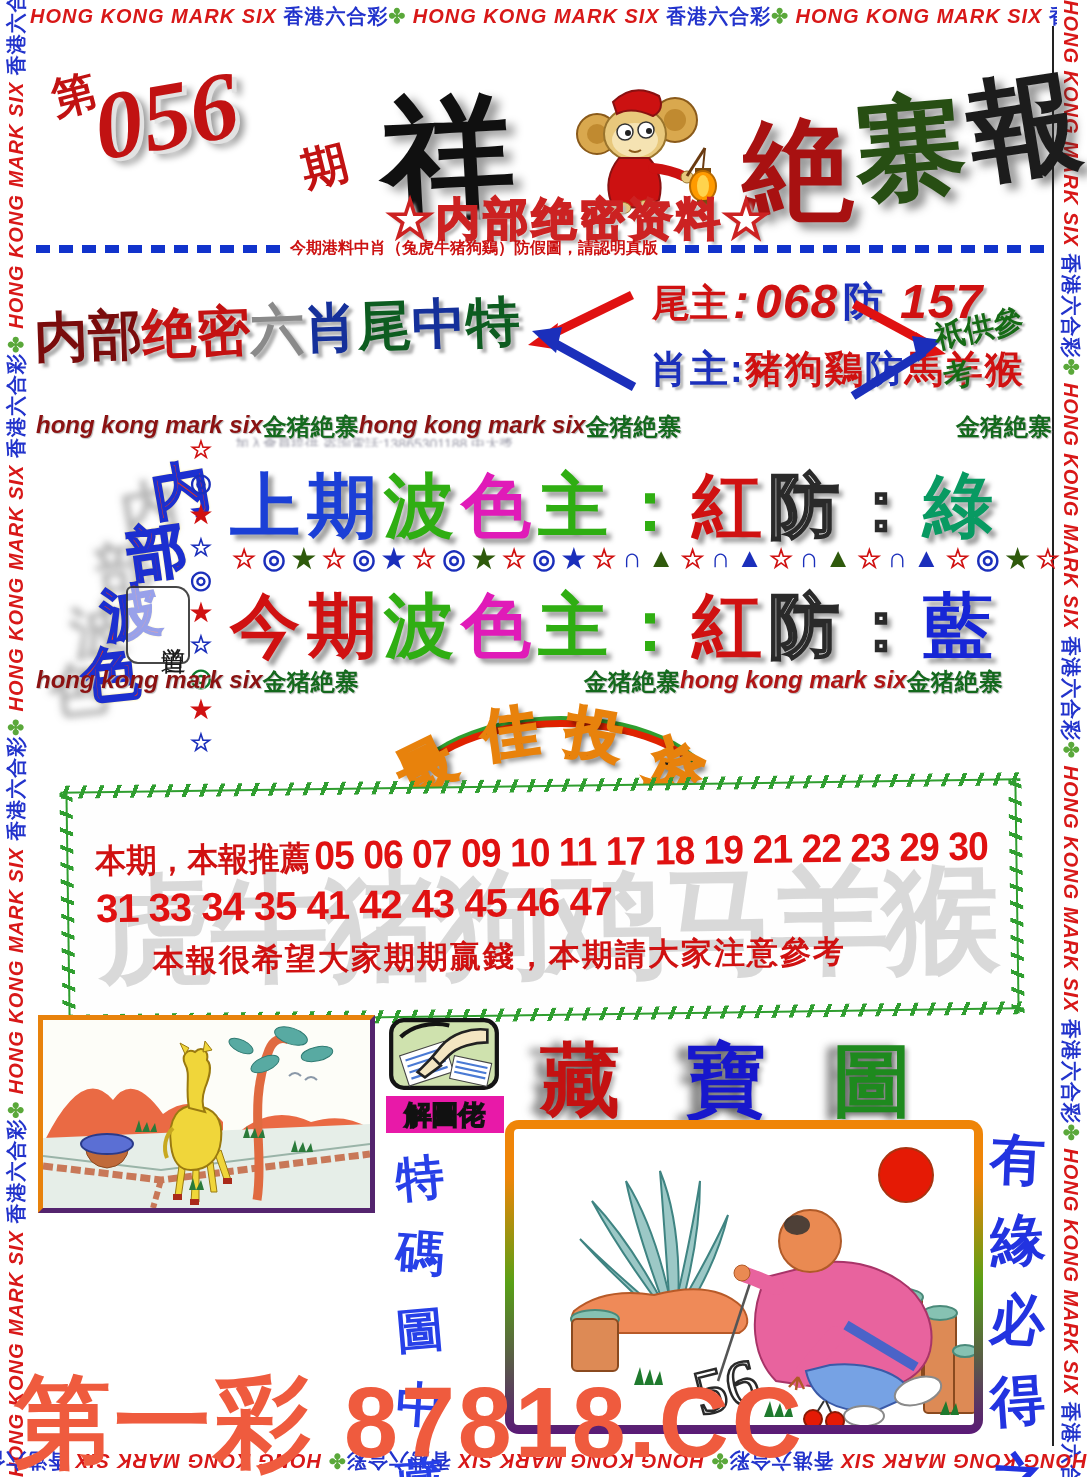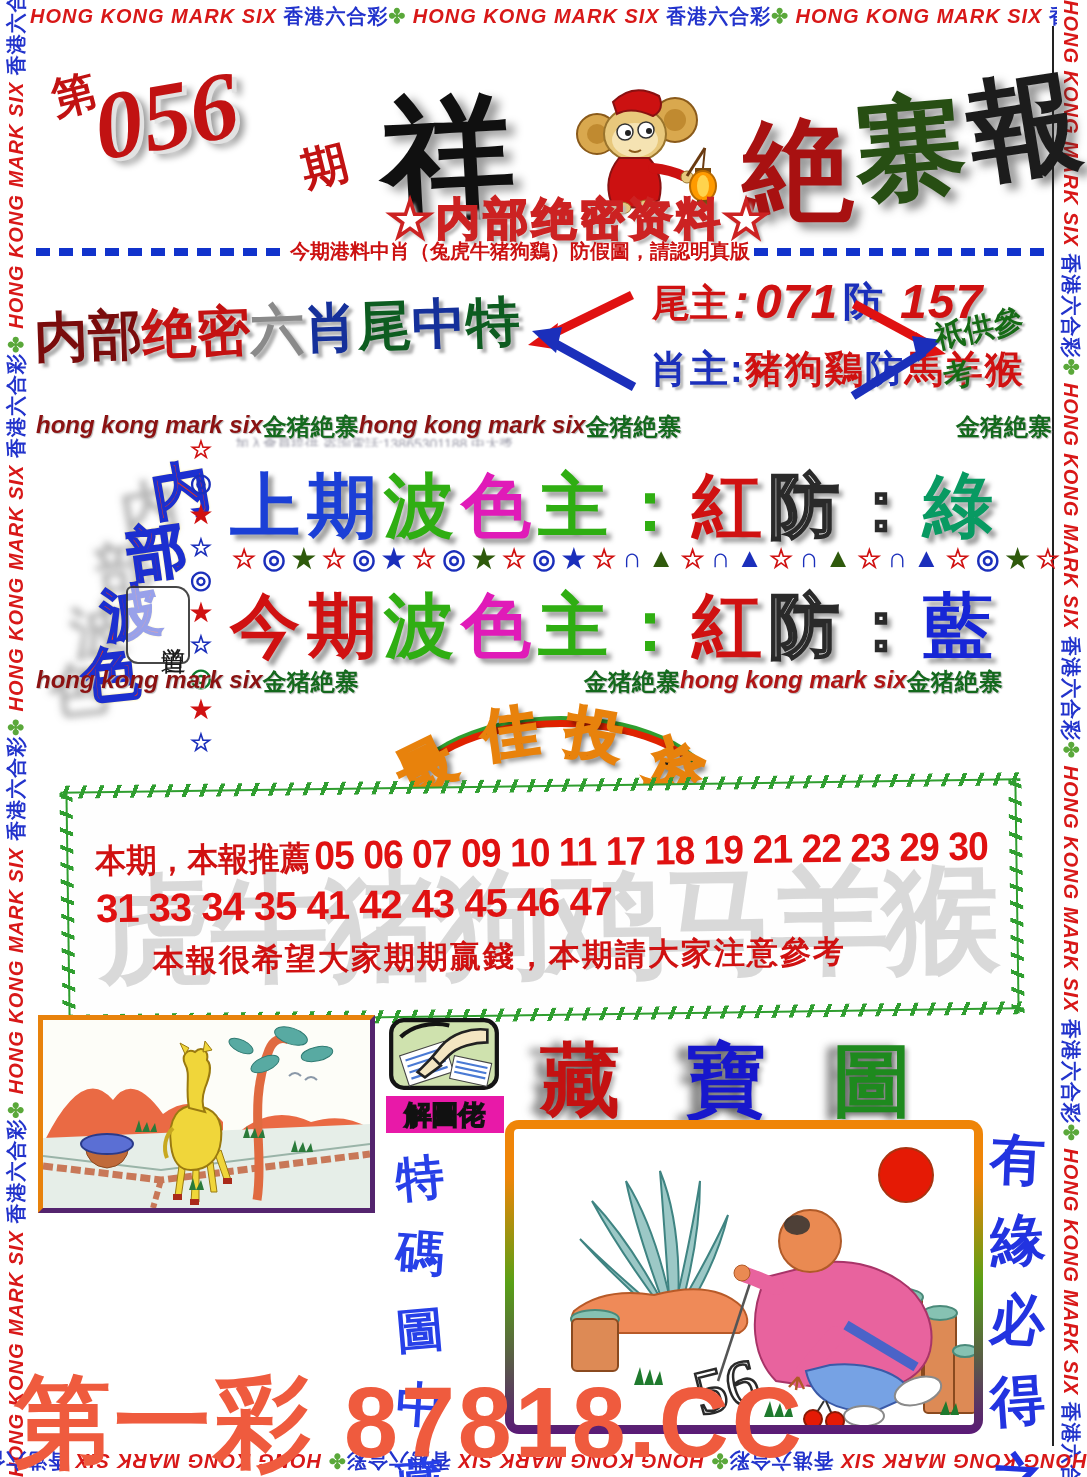--- a/index.html
+++ b/index.html
@@ -31,21 +31,21 @@
   #title-chars span{position:absolute;font-size:112px;font-weight:700;
       font-family:"Liberation Serif",serif;text-shadow:7px 7px 9px rgba(40,40,40,.5);}
   #title-chars span:nth-child(1){left:0;top:40px;}
   #title-chars span:nth-child(2){left:112px;top:18px;transform:rotate(-5deg);}
   #title-chars span:nth-child(3){left:226px;top:-4px;transform:rotate(-9deg);}
   #subtitle{left:388px;top:190px;font-size:44px;font-weight:800;letter-spacing:4px;color:#fff;
       -webkit-text-stroke:2.2px #cc2222;text-shadow:4px 4px 3px #b8b8b8;}
   #notice-row{left:36px;top:238px;width:1016px;display:flex;align-items:center;}
   .bluedash{height:8px;background:repeating-linear-gradient(90deg,#1133cc 0 14px,transparent 14px 23px);}
   #notice-row .d1{width:250px;flex:none;} #notice-row .d2{flex:1;}
-  #notice-text{color:#cc1111;font-size:20px;font-weight:700;white-space:nowrap;padding:0 4px;}
+  #notice-text{color:#cc1111;font-size:16px;font-weight:700;white-space:nowrap;padding:0 4px;}
 
   
   #headline{left:34px;top:294px;display:flex;transform:rotate(-2deg);}
   #headline span{font-size:54px;font-weight:800;font-family:"Liberation Serif",serif;
       text-shadow:4px 4px 3px rgba(110,110,110,.55);}
   #tail-line{left:652px;top:274px;display:flex;align-items:flex-end;gap:5px;white-space:nowrap;}
   .w-sc{font-size:38px;font-weight:800;}
   .w-nm{font-size:48px;font-weight:800;font-style:italic;letter-spacing:1px;}
   .w-fz{font-size:40px;font-weight:800;}
   #tail-line span,#zodiac-line span{text-shadow:3px 3px 2px rgba(120,120,120,.5);}
@@ -226,21 +226,21 @@
   <svg class="abs" style="left:520px;top:285px;" width="120" height="112" viewBox="0 0 120 112">
     <line x1="112" y1="10" x2="30" y2="50" stroke="#e01111" stroke-width="9"></line>
     <polygon points="8,60 38,38 34,64" fill="#e01111"></polygon>
     <line x1="114" y1="102" x2="34" y2="58" stroke="#1b2fbb" stroke-width="9"></line>
     <polygon points="12,46 42,42 36,68" fill="#1b2fbb"></polygon>
   </svg>
 
   <div id="tail-line" class="abs">
       <span class="w-sc" style="color: rgb(208, 17, 17); text-align: right;">尾主</span>
       <span class="w-nm" style="color: rgb(208, 17, 17);">:</span>
-      <span class="w-nm" style="color: rgb(208, 17, 17);">071</span>
+      <span class="w-nm" style="color: rgb(208, 17, 17);">068</span>
       <span class="w-fz" style="color: rgb(27, 47, 187);">防</span>
       <span class="w-nm" style="color: rgb(208, 17, 17); margin-left: 12px;">157</span>
     </div>
   <div id="zodiac-line" class="abs">
       <span style="color: rgb(27, 47, 187);">肖主:</span>
       <span style="color: rgb(208, 17, 17); text-align: right;">豬狗鷄</span>
       <span style="color: rgb(27, 47, 187);">防</span>
       <span style="color: rgb(208, 17, 17);">馬羊猴</span>
     </div>
 

